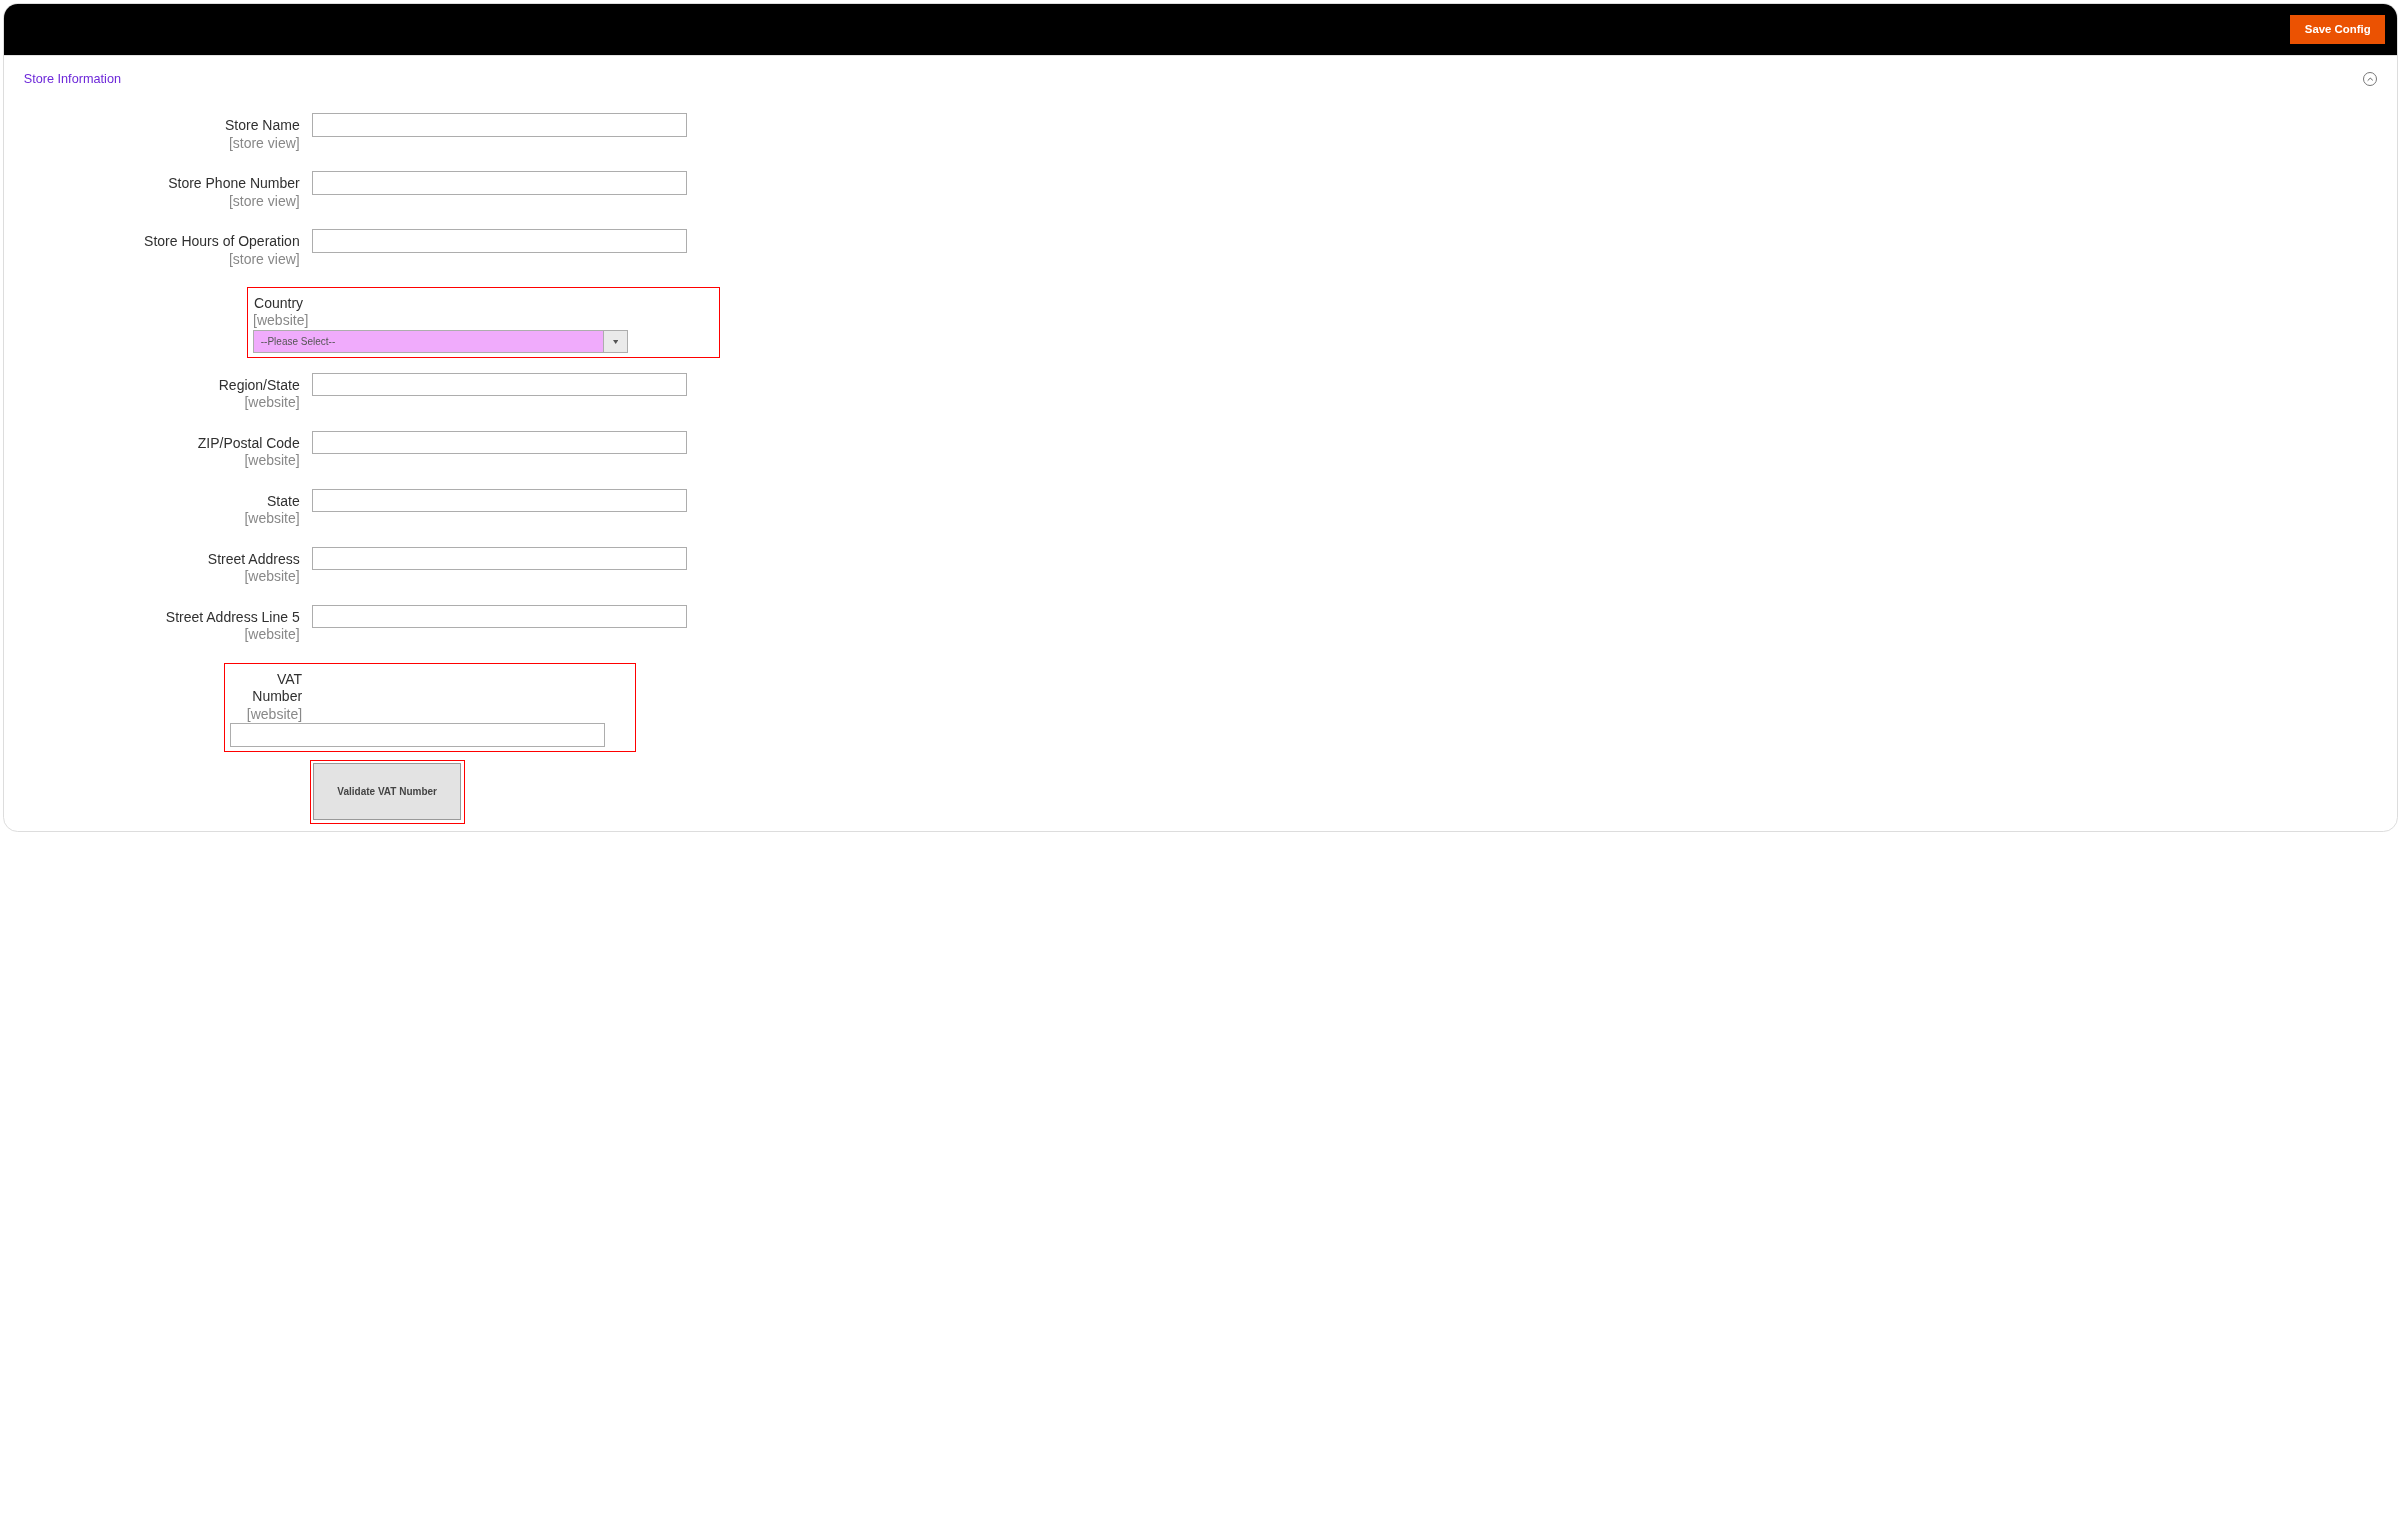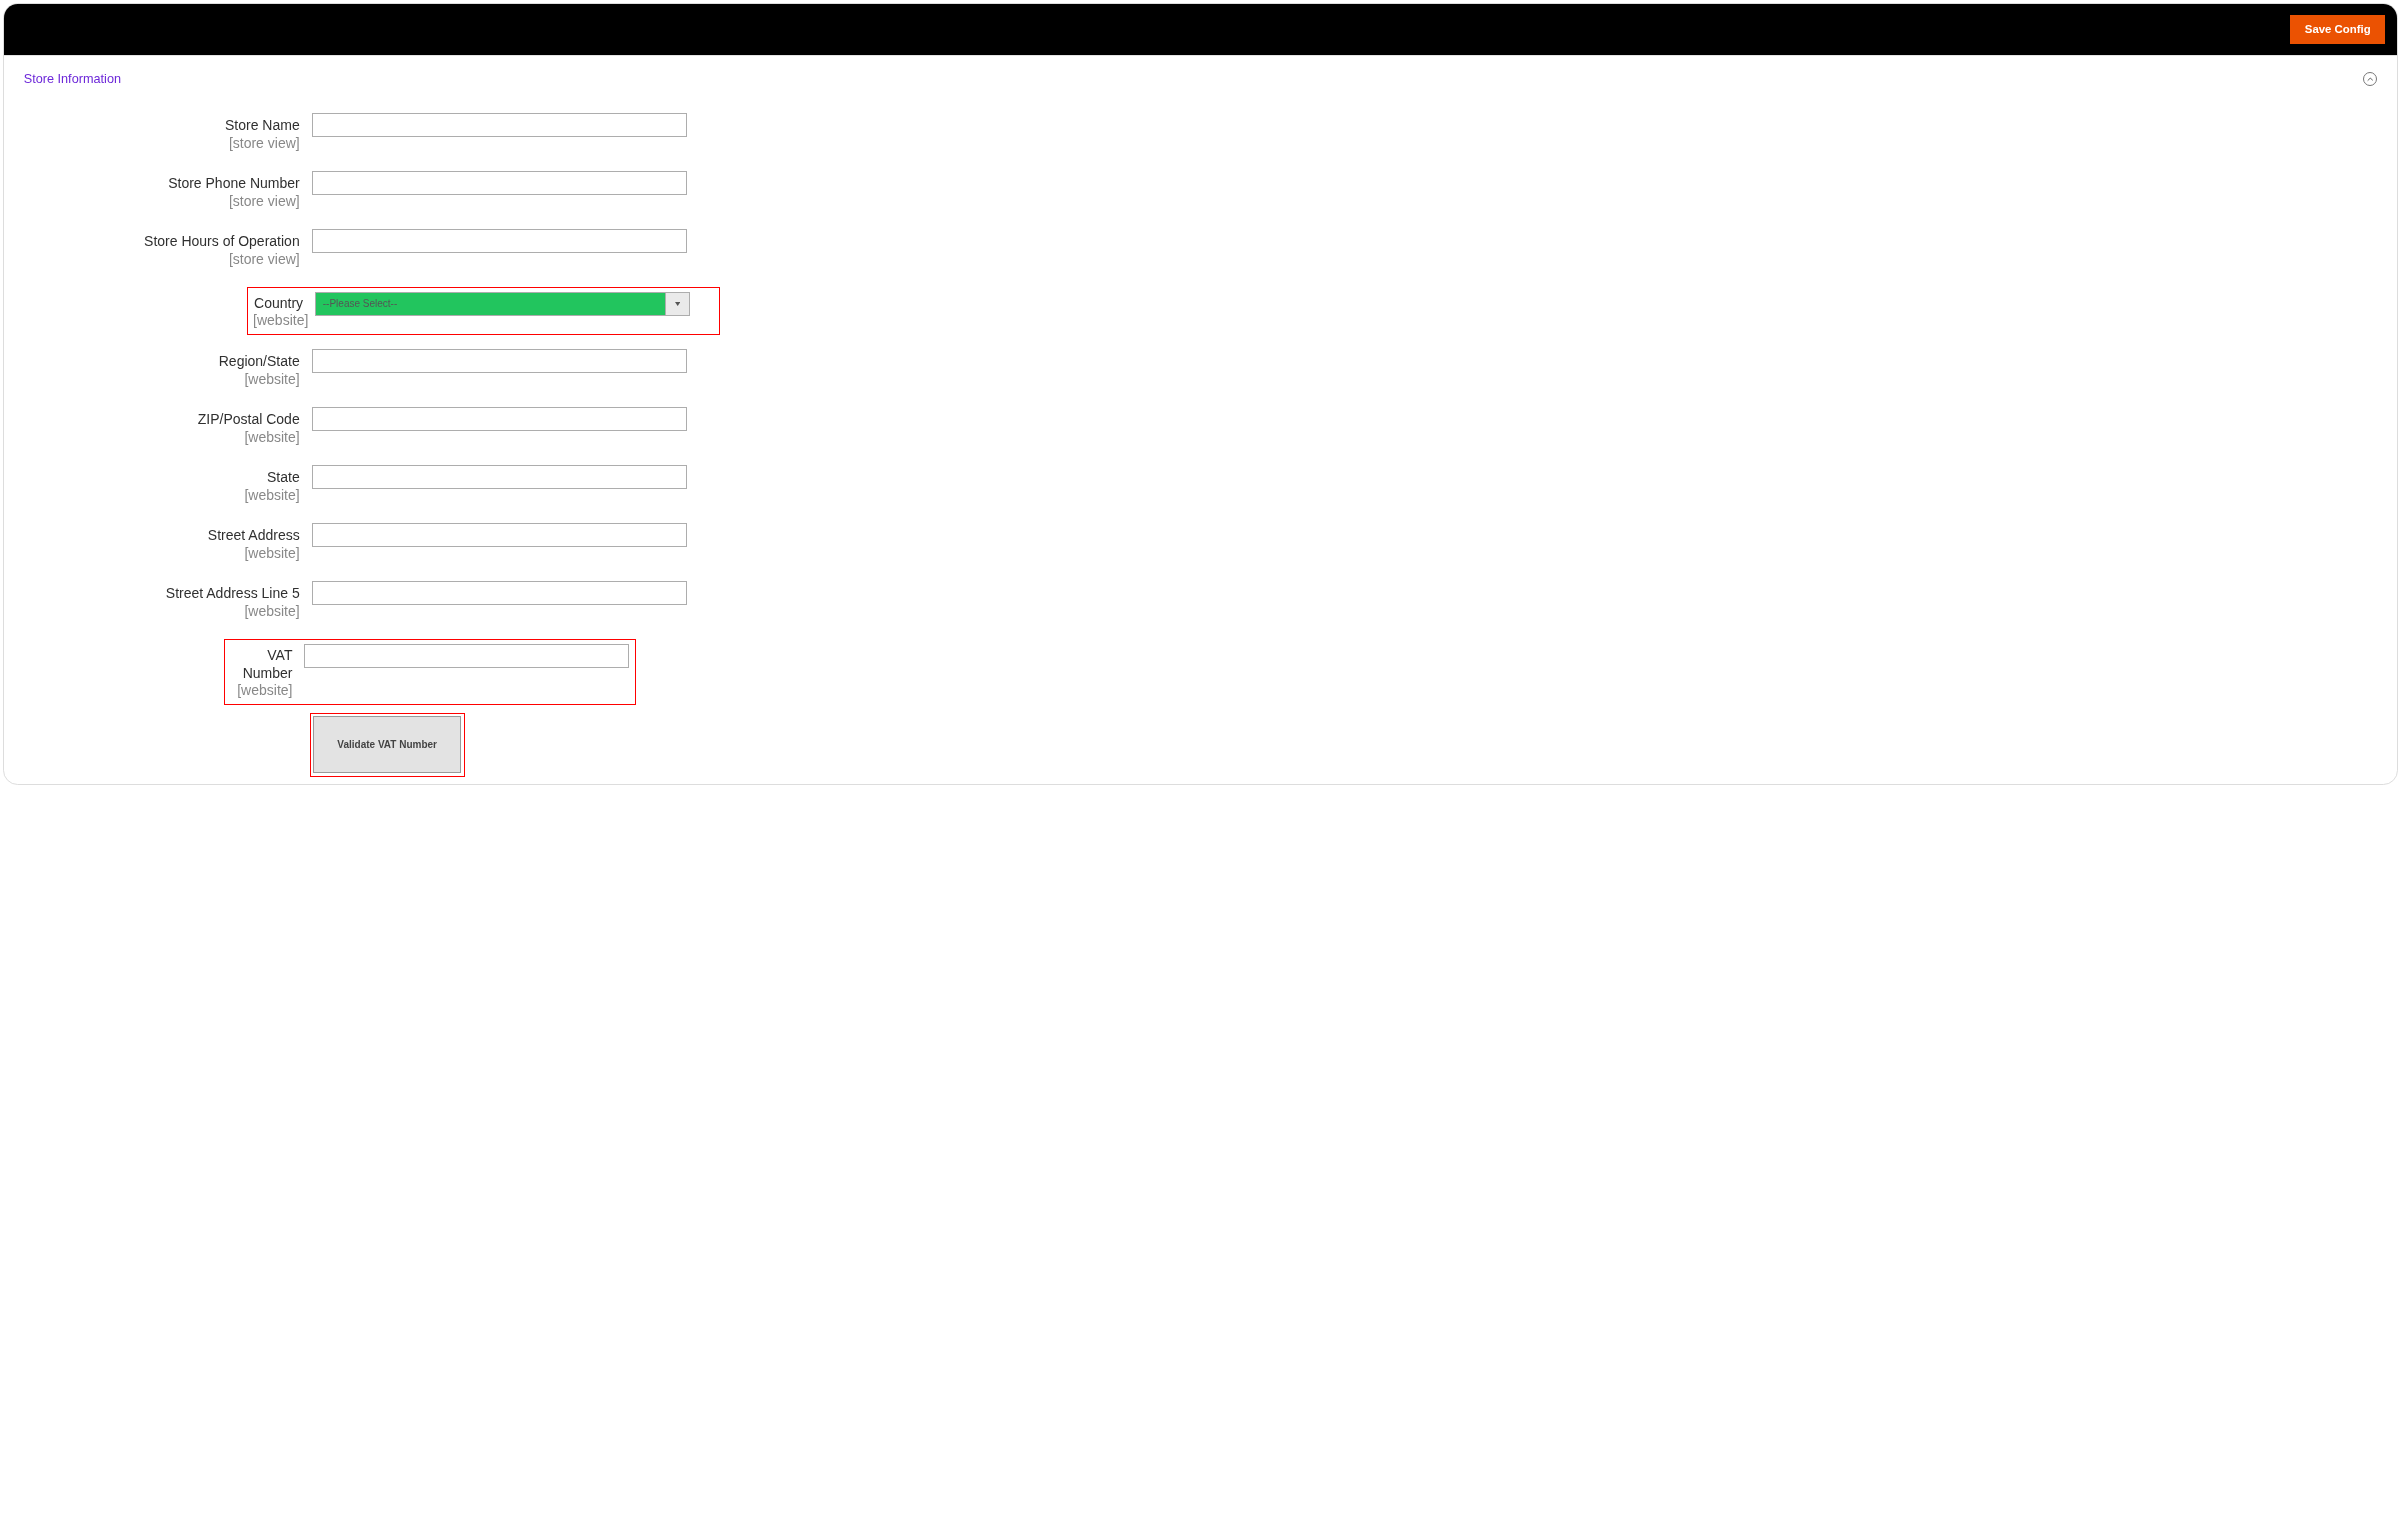--- a/index.html
+++ b/index.html
@@ -92,21 +92,21 @@
     border: 0.7px solid #adadad;
     padding: 0 6.7px;
     font-size: 9.4px;
     background: #fff;
   }
   .select-wrap {
     display: flex;
     width: 100%;
     border: 0.7px solid #adadad;
     height: 23.5px;
-    background: #22c55e;
+    background: #f0abfc;
   }
   .select-text {
     flex: 1;
     padding: 0 6.7px;
     display: flex;
     align-items: center;
     font-size: 10px;
     color: #555;
   }
   .select-btn {
@@ -117,20 +117,21 @@
     align-items: center;
     justify-content: center;
     cursor: pointer;
   }
   .select-btn svg { width: 5.4px; height: 4px; }
   .hl {
     border: 1.3px solid #ff0000;
     padding: 4px 5.4px;
     display: flex;
     align-items: flex-start;
+    flex-direction: column;
   }
   .hl-country {
     margin-left: 243px;
     width: 473px;
     margin-bottom: 14.7px;
   }
   .hl-country .label-col { width: 62px; padding-top: 2.7px; }
   .hl-country .field-col { width: 375px; }
   .hl-vat {
     margin-left: 220px;

